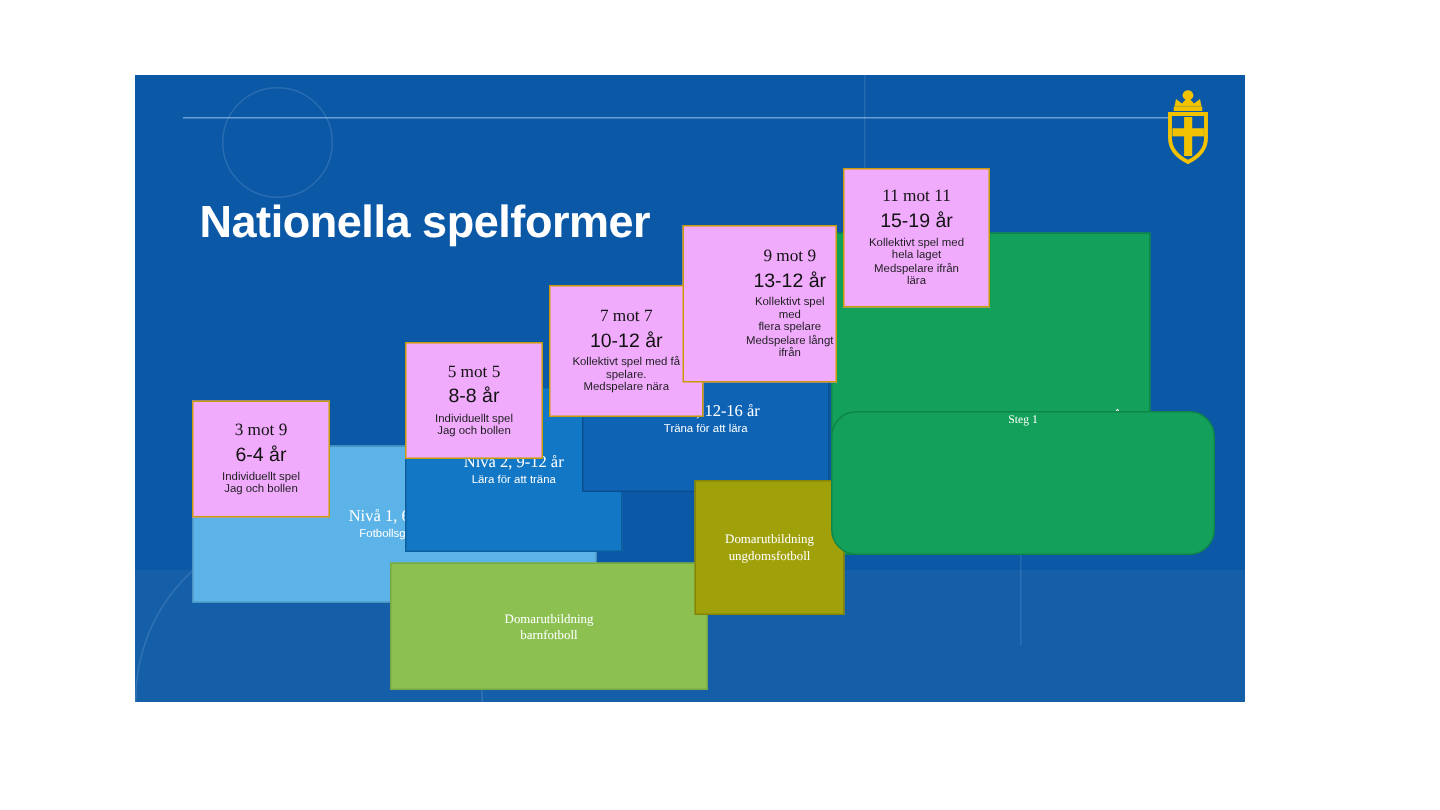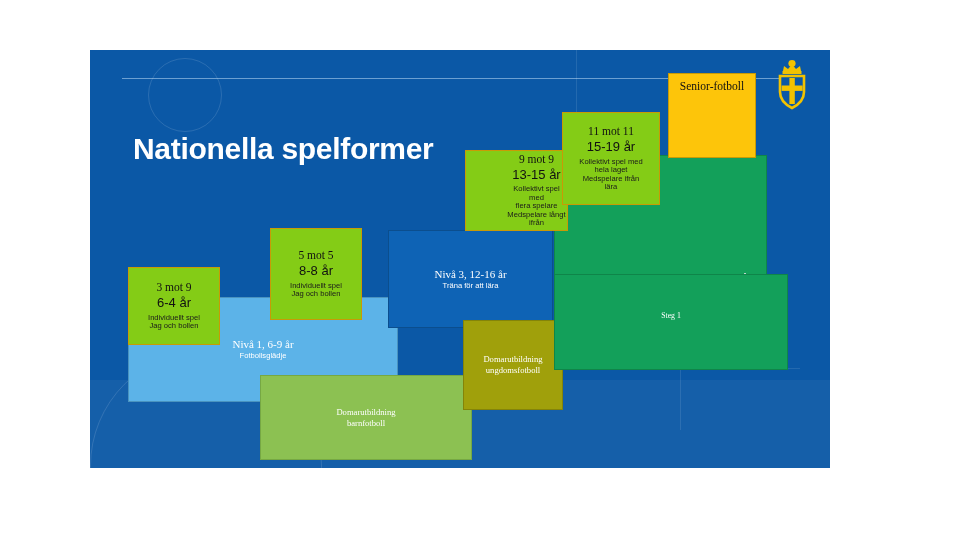--- a/index.html
+++ b/index.html
@@ -52,21 +52,21 @@
     font-family: "Liberation Serif", serif;
     color: #111111;
   }
   .box .sub {
     font-family: "Liberation Sans", sans-serif;
     color: #1b1b1b;
   }
 
   
   .yellow {
-    background: #84cc16;
+    background: #f0abfc;
     border: 1px solid #C99A05;
   }
   .yellow .hl { font-size: 11.5px; font-weight: 400; margin: 0 0 2px 0; }
   .yellow .hl2 { font-size: 13px; font-weight: 400; margin: 0 0 3px 0;
                  font-family: Liberation Sans, sans-serif; color:#111; }
   .yellow .sub { font-size: 7.6px; margin: 0; }
 
   
   .level .hl {
     font-family: "Liberation Serif", serif;
@@ -129,82 +129,90 @@
 
     <div style="position:absolute; left:43px; top:62px; color:#ffffff;
                 font-family:'Liberation Sans',sans-serif; font-weight:bold;
                 font-size:30px; letter-spacing:-0.3px;margin-top:20px;">Nationella spelformer</div>
 
     <div class="box level lvl1" style="left:38px; top:247px; width:270px; height:105px;">
       <div class="hl">Nivå 1, 6-9 år</div>
       <div class="sub">Fotbollsglädje</div>
     </div>
 
+    <div class="box level lvl2" style="left:180px; top:208px; width:145px; height:110px;">
+      <div class="hl">Nivå 2, 9-12 år</div>
+      <div class="sub">Lära för att träna</div>
+    </div>
 
     <div class="box level lvl3" style="left:298px; top:180px; width:165px; height:98px;">
       <div class="hl">Nivå 3, 12-16 år</div>
       <div class="sub">Träna för att lära</div>
     </div>
 
     <div class="box level lvl4" style="left:465px; top:112px; width:158px; height:112px;">
       <div class="hl">Nivå 4, 16-19 år</div>
       <div class="sub">Träna för att prestera</div>
     </div>
 
     <div class="box green-dark" style="left:464px; top:105px; width:213px; height:215px; z-index:0;"></div>
-    <div class="box green-dark" style="left:464px; top:224px; width:234px; height:96px; z-index:3;
-                justify-content:center; padding-bottom:12px;">
+    <div class="box green-dark" style="left:464px; top:224px; width:256px; height:96px; z-index:3;
+                justify-content:flex-start; padding-bottom:12px;border-radius:17px;">
       <div class="sub">Steg 1</div>
     </div>
 
     <div class="box green-light" style="left:170px; top:325px; width:212px; height:85px;">
       <div class="sub">Domarutbildning</div>
       <div class="sub">barnfotboll</div>
     </div>
 
     <div class="box olive" style="left:373px; top:270px; width:100px; height:90px;">
       <div class="sub">Domarutbildning</div>
       <div class="sub">ungdomsfotboll</div>
     </div>
 
     <div class="box yellow" style="left:38px; top:217px; width:92px; height:78px; z-index:6;">
       <div class="hl">3 mot 9</div>
       <div class="hl2">6-4 år</div>
       <div class="sub">Individuellt spel</div>
       <div class="sub">Jag och bollen</div>
     </div>
 
-    <div class="box yellow" style="left:180px; top:178px; width:92px; height:92px; z-index:6;">
+    <div class="box yellow" style="left:180px; top:178px; width:92px; height:78px; z-index:6;">
       <div class="hl">5 mot 5</div>
       <div class="hl2">8-8 år</div>
       <div class="sub">Individuellt spel</div>
       <div class="sub">Jag och bollen</div>
     </div>
 
-
-    <div class="box yellow" style="left:375px; top:100px; width:103px; height:81px; z-index:6;padding-left:40px;">
+    <div class="box yellow" style="left:276px; top:140px; width:103px; height:88px; z-index:6;">
+      <div class="hl">7 mot 7</div>
+      <div class="hl2">10-12 år</div>
+      <div class="sub">Kollektivt spel med få</div>
+      <div class="sub">spelare.</div>
+      <div class="sub">Medspelare nära</div>
+    </div>
+
+    <div class="box yellow" style="left:365px; top:100px; width:103px; height:105px; z-index:6;padding-left:40px;">
       <div class="hl">9 mot 9</div>
-      <div class="hl2">13-15 år</div>
+      <div class="hl2">13-12 år</div>
       <div class="sub">Kollektivt spel med</div>
       <div class="sub">flera spelare</div>
       <div class="sub">Medspelare långt ifrån</div>
     </div>
 
     <div class="box yellow" style="left:472px; top:62px; width:98px; height:93px; z-index:6;">
       <div class="hl">11 mot 11</div>
       <div class="hl2">15-19 år</div>
       <div class="sub">Kollektivt spel med</div>
       <div class="sub">hela laget</div>
       <div class="sub">Medspelare ifrån</div>
       <div class="sub">lära</div>
     </div>
 
-    <div class="box yellow senior" style="left:578px; top:23px; width:88px; height:85px; z-index:6;">
-      <div class="hl">Senior-fotboll</div>
-    </div>
 
     <div id="shield">
       <svg width="40" height="52" viewBox="0 0 40 52">
 
         <ellipse cx="20" cy="5.5" rx="3.6" ry="3.4" fill="#F2C200"></ellipse>
         <path d="M11 13 L12 8 L16 11 L20 6.5 L24 11 L28 8 L29 13 Z" fill="#F2C200"></path>
         <rect x="10.5" y="13" width="19" height="3" fill="#F2C200"></rect>
 
         <path d="M8 18 L32 18 L32 34 C32 42 26 47 20 50 C14 47 8 42 8 34 Z" fill="#0B58A6" stroke="#F2C200" stroke-width="2.6"></path>
 

